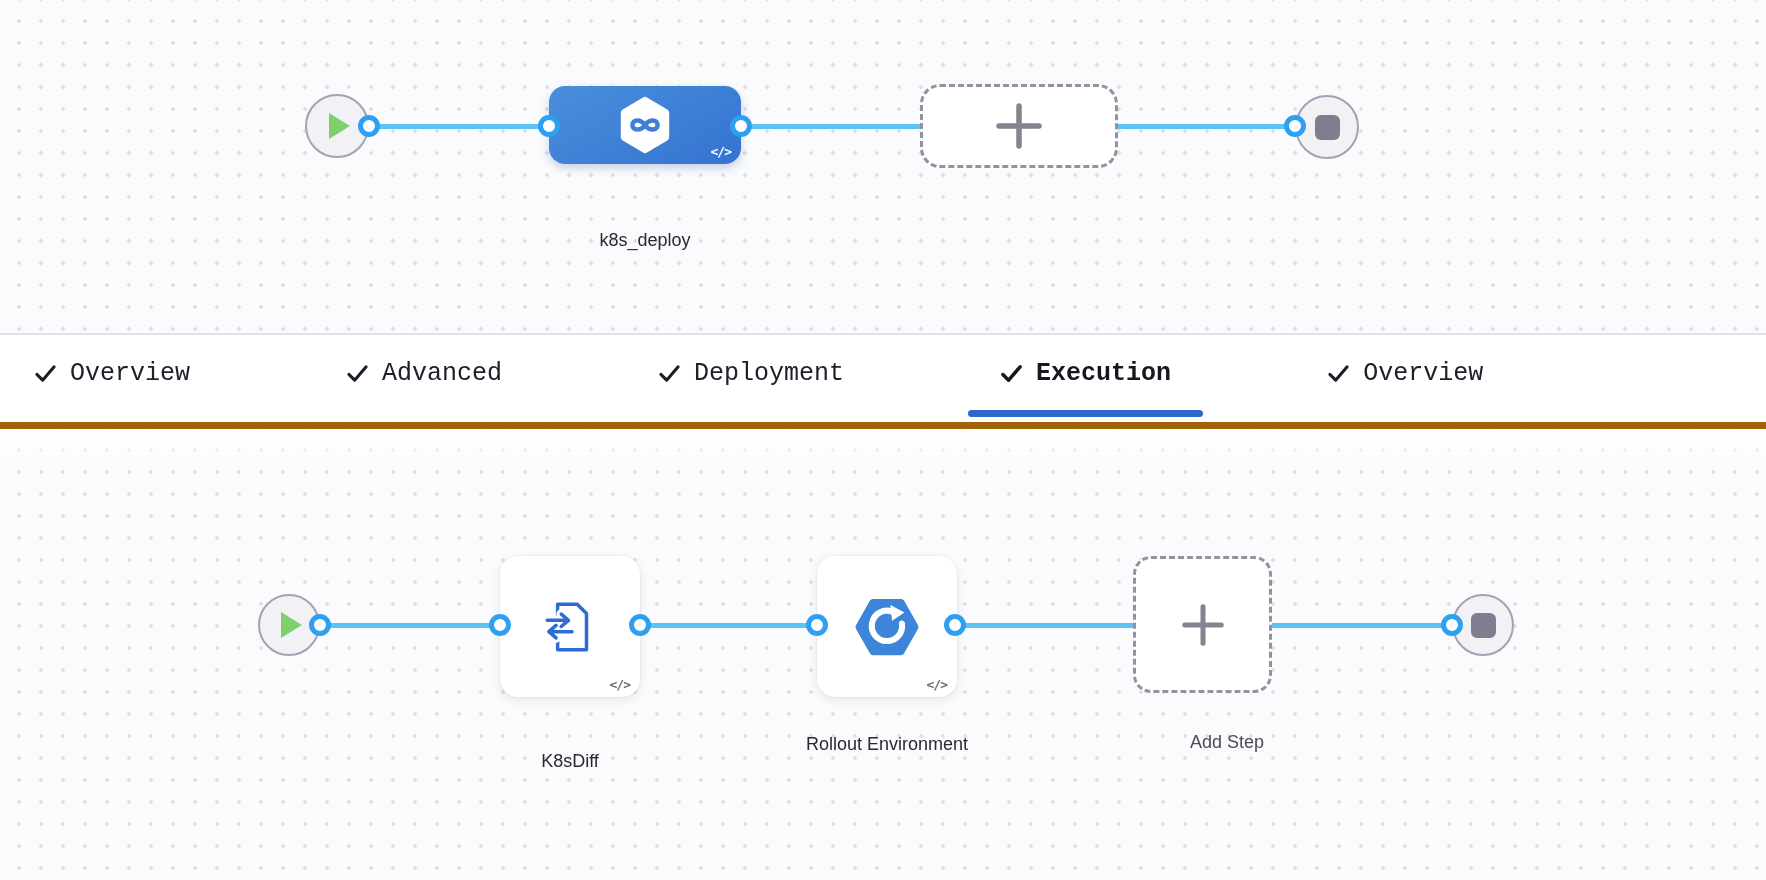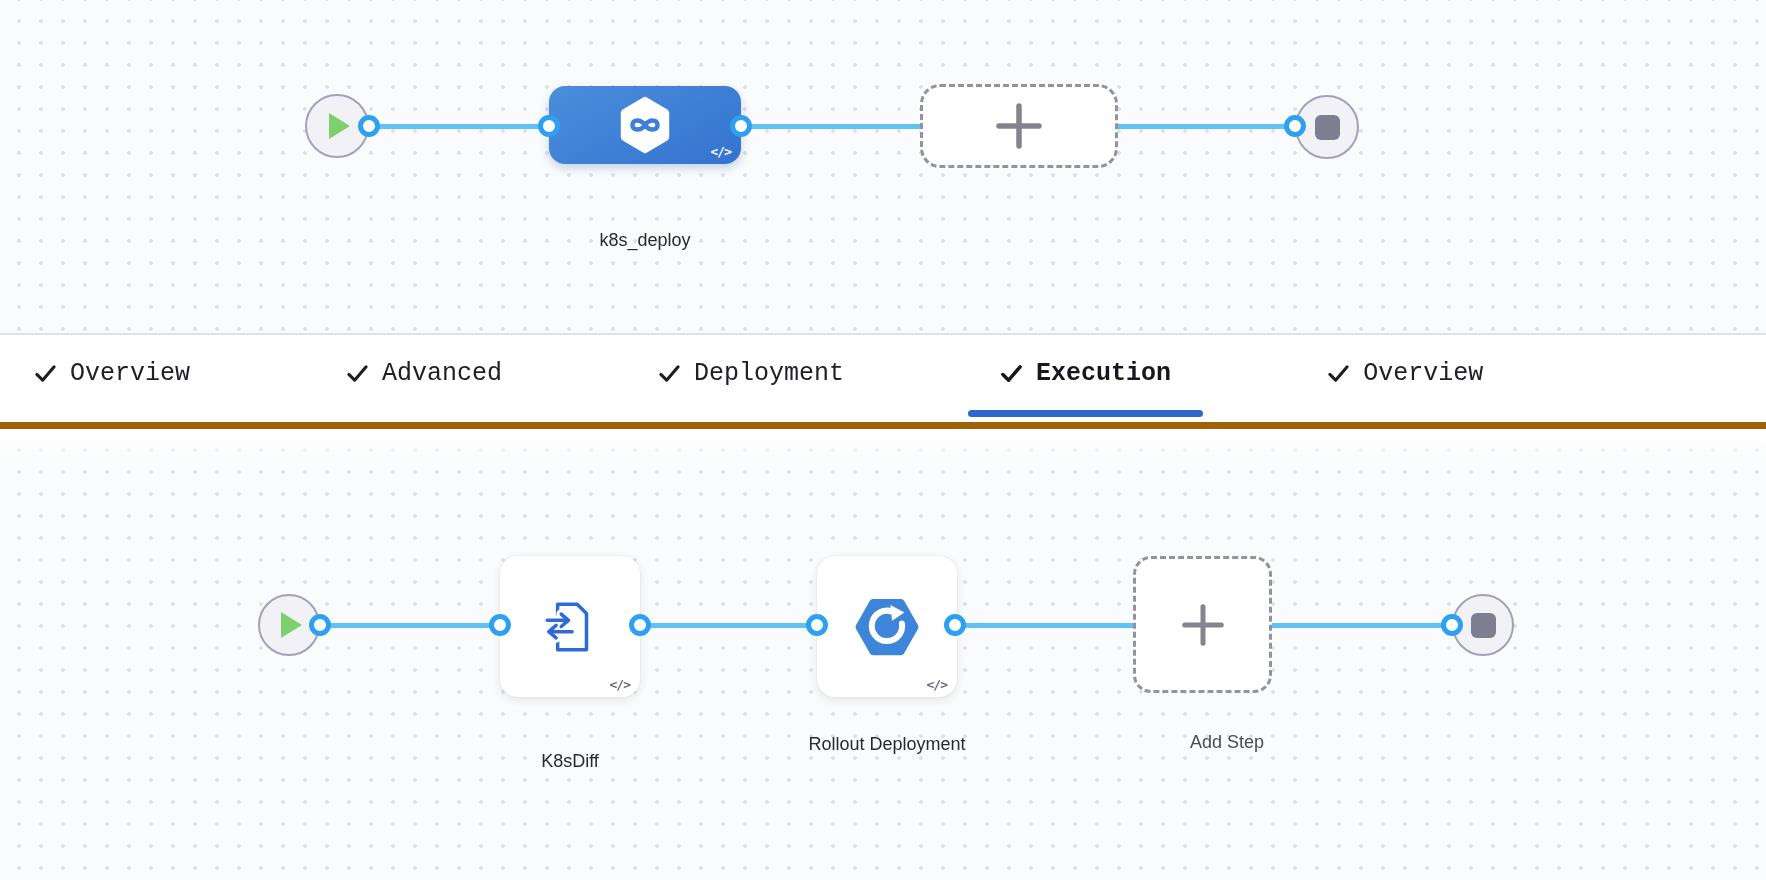--- a/index.html
+++ b/index.html
@@ -213,17 +213,17 @@
     </div>
 
     <div class="ring" style="left:309px;  top:185px;"></div>
     <div class="ring" style="left:489px;  top:185px;"></div>
     <div class="ring" style="left:629px;  top:185px;"></div>
     <div class="ring" style="left:806px;  top:185px;"></div>
     <div class="ring" style="left:944px;  top:185px;"></div>
     <div class="ring" style="left:1441px; top:185px;"></div>
 
     <div class="node-label dark" style="left:460px; top:310px;">K8sDiff</div>
-    <div class="node-label dark" style="left:777px; top:293px;">Rollout Deployment</div>
+    <div class="node-label dark" style="left:777px; top:293px;">Rollout Environment</div>
     <div class="node-label muted" style="left:1117px; top:291px;">Add Step</div>
   </div>
 
 </div>
 
 </body></html>

